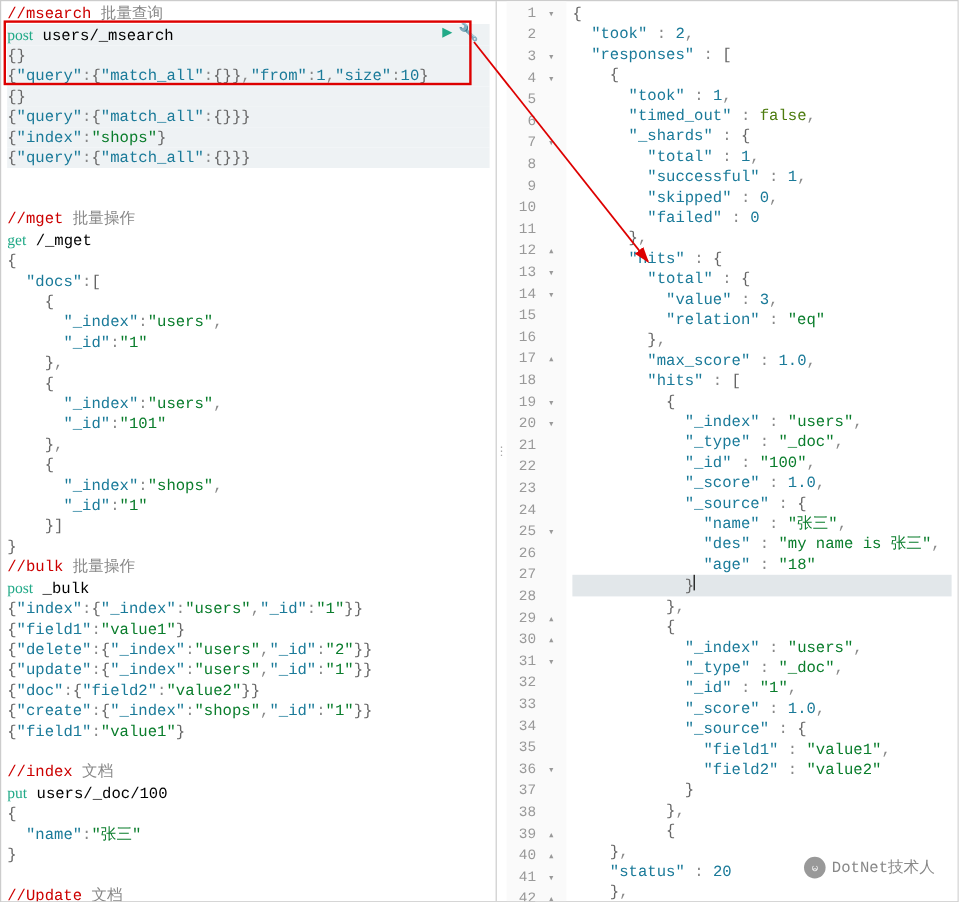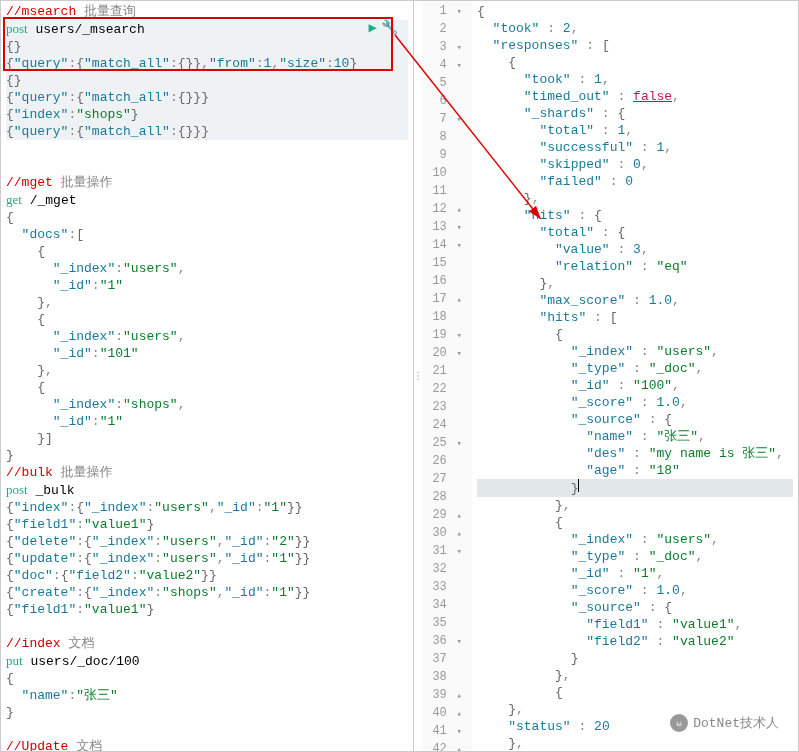--- a/index.html
+++ b/index.html
@@ -54,21 +54,21 @@
     font-size: 13px;
     white-space: pre;
   }
   .code-line { min-height: 17px; }
   .kw-red { color: #c00; }
   .kw-green { color: #2a8; font-family: Liberation Serif, serif; }
   .key { color: #1a7a99; }
   .brace { color: #666; }
   .str { color: #0a7d2c; }
   .num { color: #1a7a99; }
-  .bool { color: #be185d; text-decoration: underline; }
+  .bool { color: #4d7c0f; }
   .punct { color: #888; }
   .comment { color: #888; }
   .hl-red-box {
     border: 2px solid #d00;
     position: absolute;
     pointer-events: none;
   }
   .highlight-bg { background: #eef2f4; }
   .cursor-line { background: #e2e7ea; }
   .play-icon {

